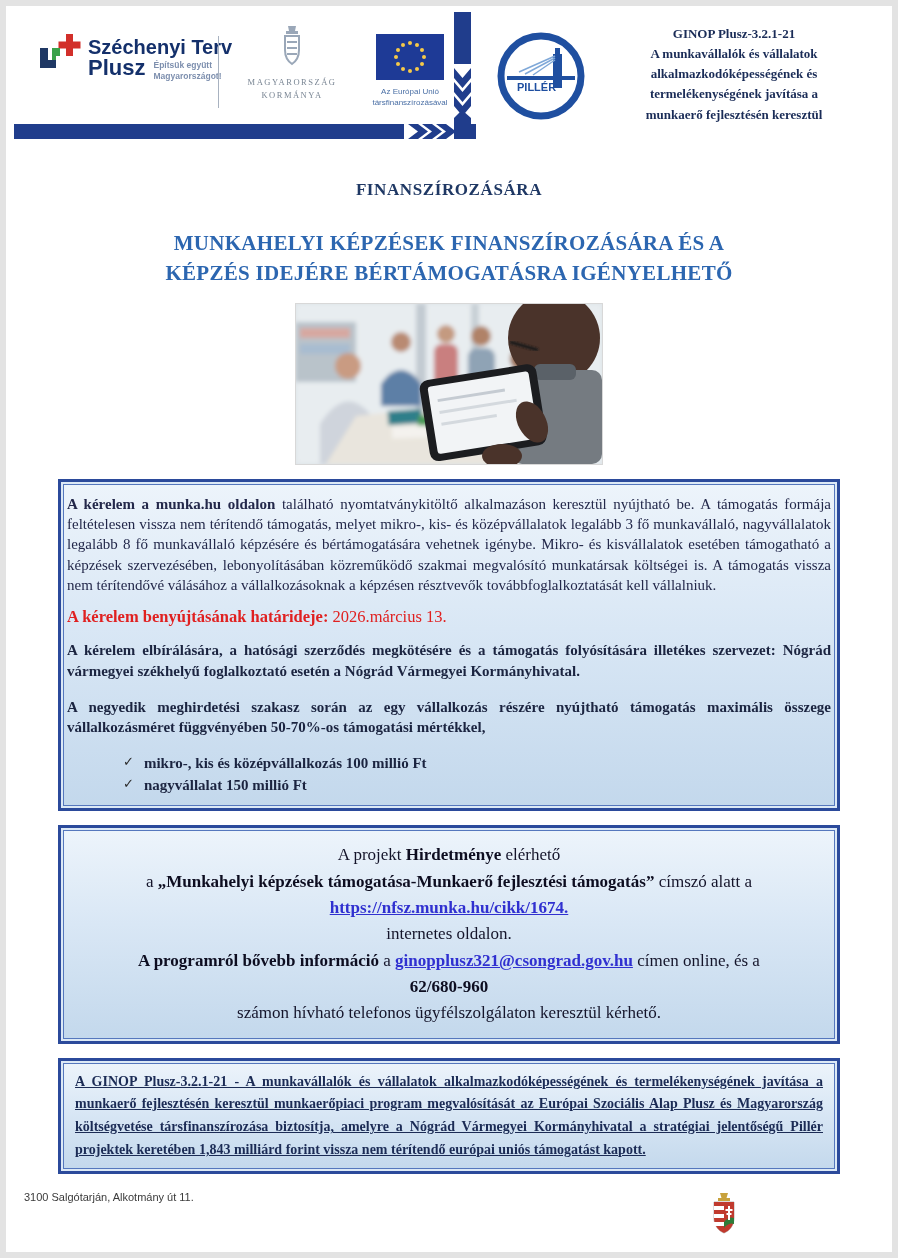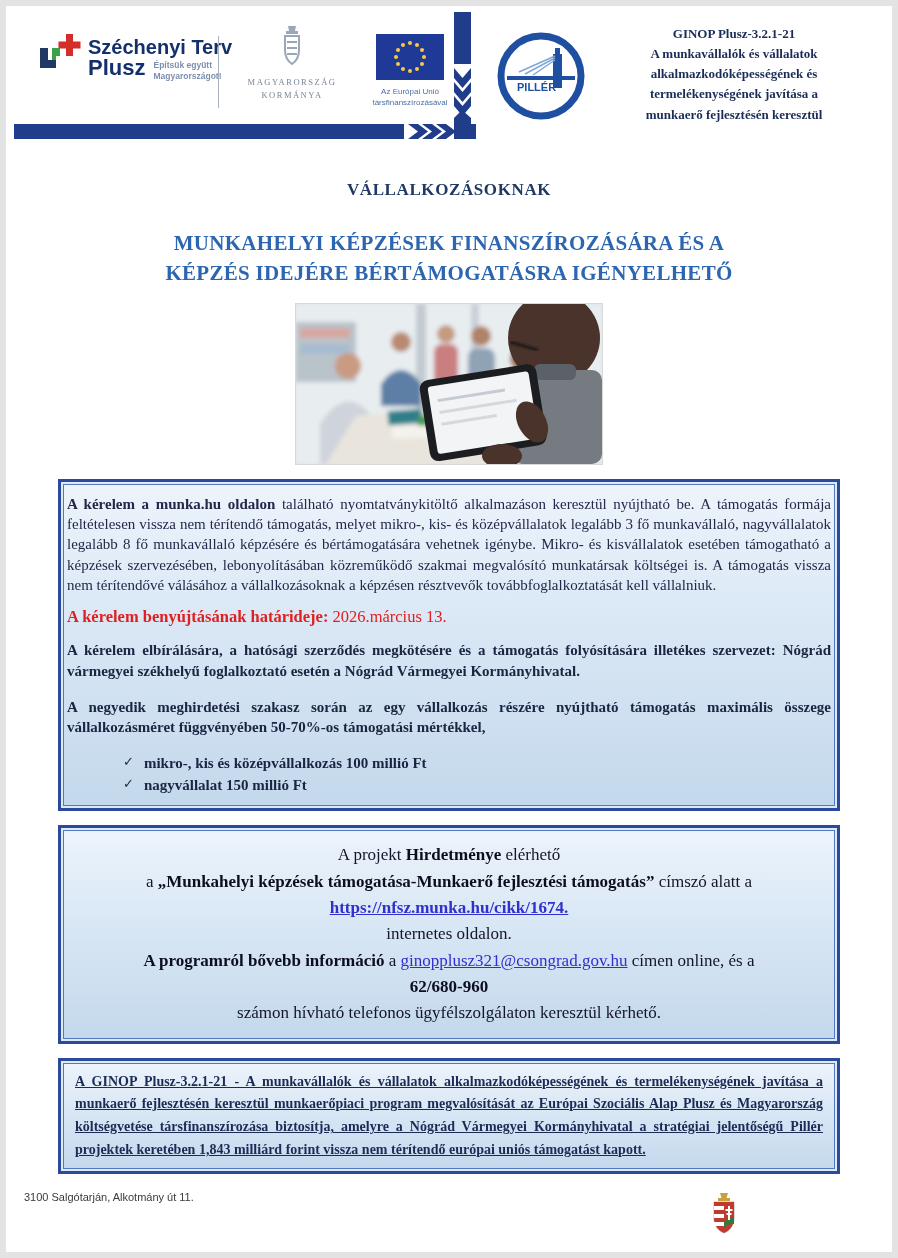--- a/index.html
+++ b/index.html
@@ -44,21 +44,21 @@
   .enddate{margin-top:8px;font-size:16.5px;font-weight:bold;color:#1a1a1a;}
   .enddate .val{font-weight:normal;color:#1a1a1a;}
   .bold-p{margin-top:13px;font-size:15px;font-weight:bold;line-height:1.38;color:#1b2440;}
   .checklist{margin-top:2px;}
   .check-row{display:flex;gap:10px;font-size:15px;font-weight:bold;color:#1b2440;padding-left:56px;line-height:1.45;}
   .checkmark{color:#2b2b2b;font-family:"DejaVu Sans",sans-serif;font-size:13px;}
   
   .notice{text-align:center;font-size:17px;line-height:1.55;color:#14142a;padding:14px 24px;}
   .notice b{color:#0d0d20;}
   a.link{color:#3030d0;text-decoration:underline;font-weight:bold;cursor:pointer;}
-  a.link.reg{font-weight:normal;}
+  a.link.reg{font-weight:bold;}
   
   .funding{font-size:14px;font-weight:bold;color:#1b2b55;line-height:1.62;text-align:justify;padding:10px 14px;text-decoration:underline;}
   
   .footer{display:flex;justify-content:space-between;align-items:flex-start;margin:16px 18px 0 18px;
     font-family:"Liberation Sans",sans-serif;font-size:11px;color:#3a3a3a;line-height:1.4;}
   .footer .dept{font-weight:bold;margin-bottom:6px;}
   .footer-right{width:300px;text-align:center;padding-top:2px;}
 </style>
 </head>
 <body>
@@ -157,21 +157,21 @@
 
     <div class="program-text">
       <span>GINOP Plusz-3.2.1-21</span><br>
       <span>A munkavállalók és vállalatok</span><br>
       <span>alkalmazkodóképességének és</span><br>
       <span>termelékenységének javítása a</span><br>
       <span>munkaerő fejlesztésén keresztül</span>
     </div>
   </div>
 
-  <div class="h1">VÁLLALKOZÁSOKNAK</div>
+  <div class="h1">FINANSZÍROZÁSÁRA</div>
 
   <div class="h2">
     <span>MUNKAHELYI KÉPZÉSEK FINANSZÍROZÁSÁRA ÉS A</span><br>
     <span>KÉPZÉS IDEJÉRE BÉRTÁMOGATÁSRA IGÉNYELHETŐ</span>
   </div>
 
   <svg class="photo" viewBox="0 0 306 160">
     <defs>
       <filter id="blur2">
           <feGaussianBlur stdDeviation="2.2"></feGaussianBlur>

